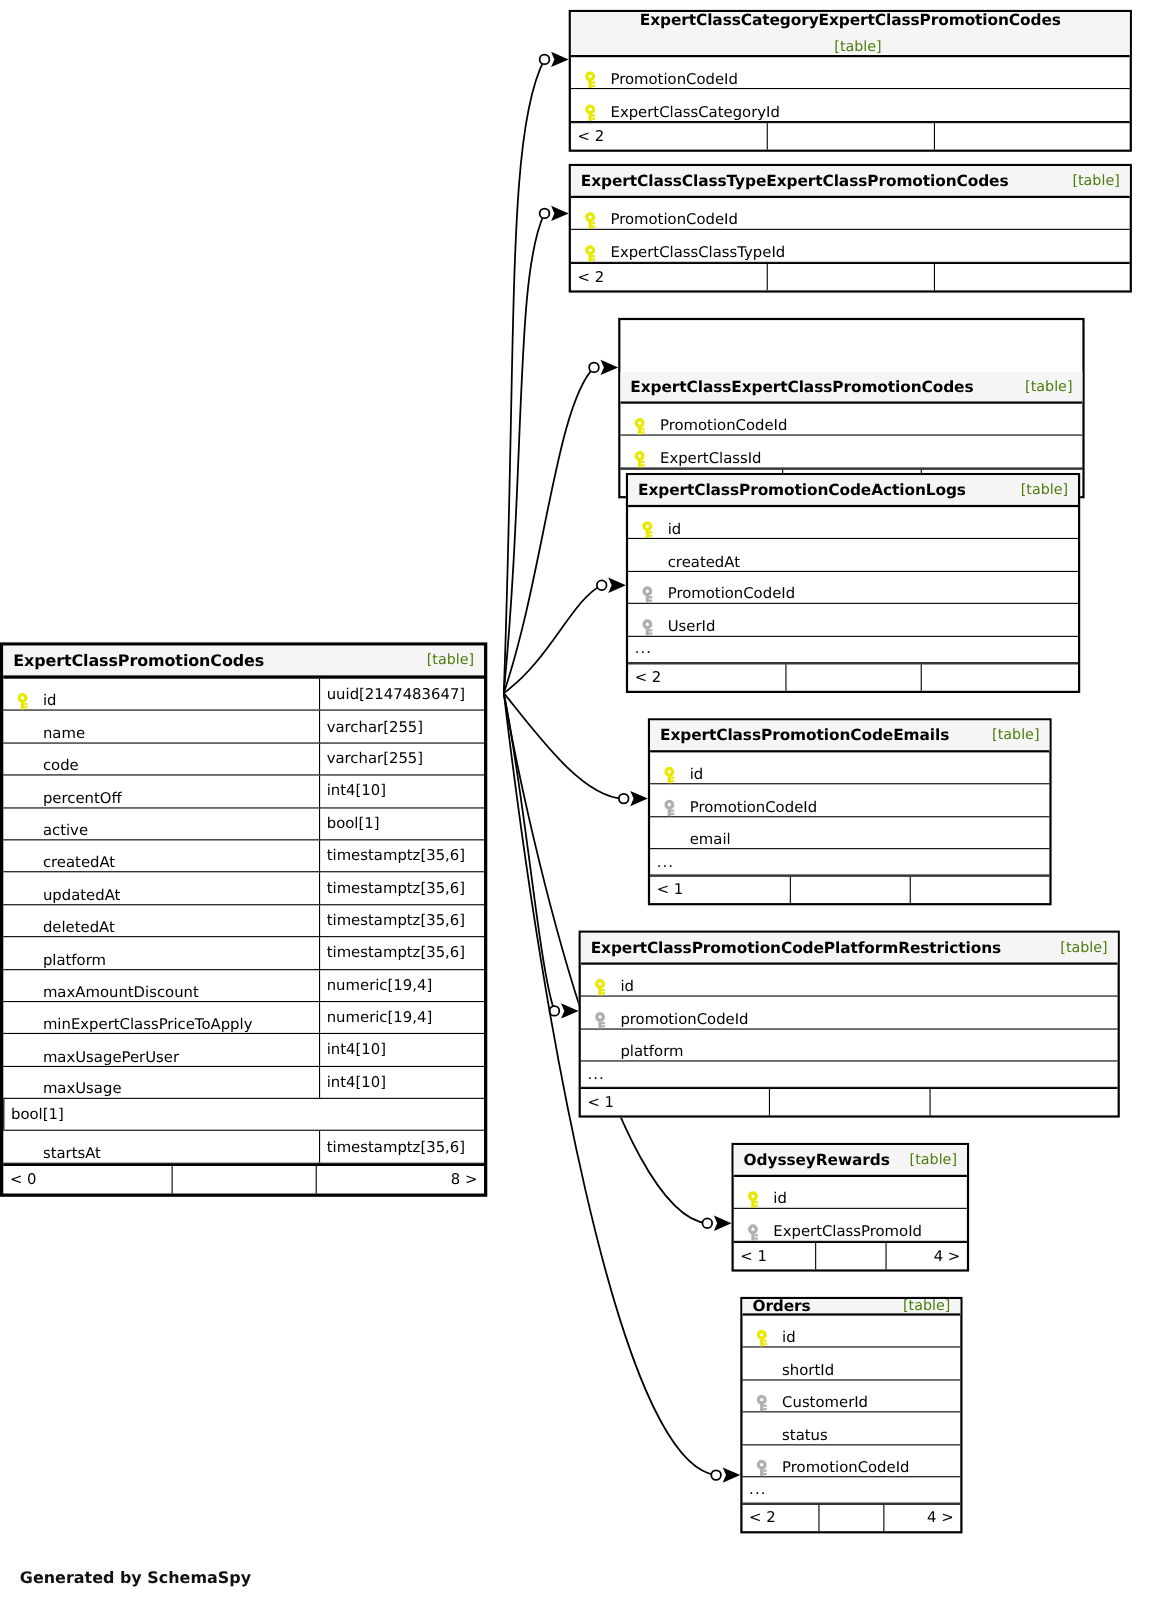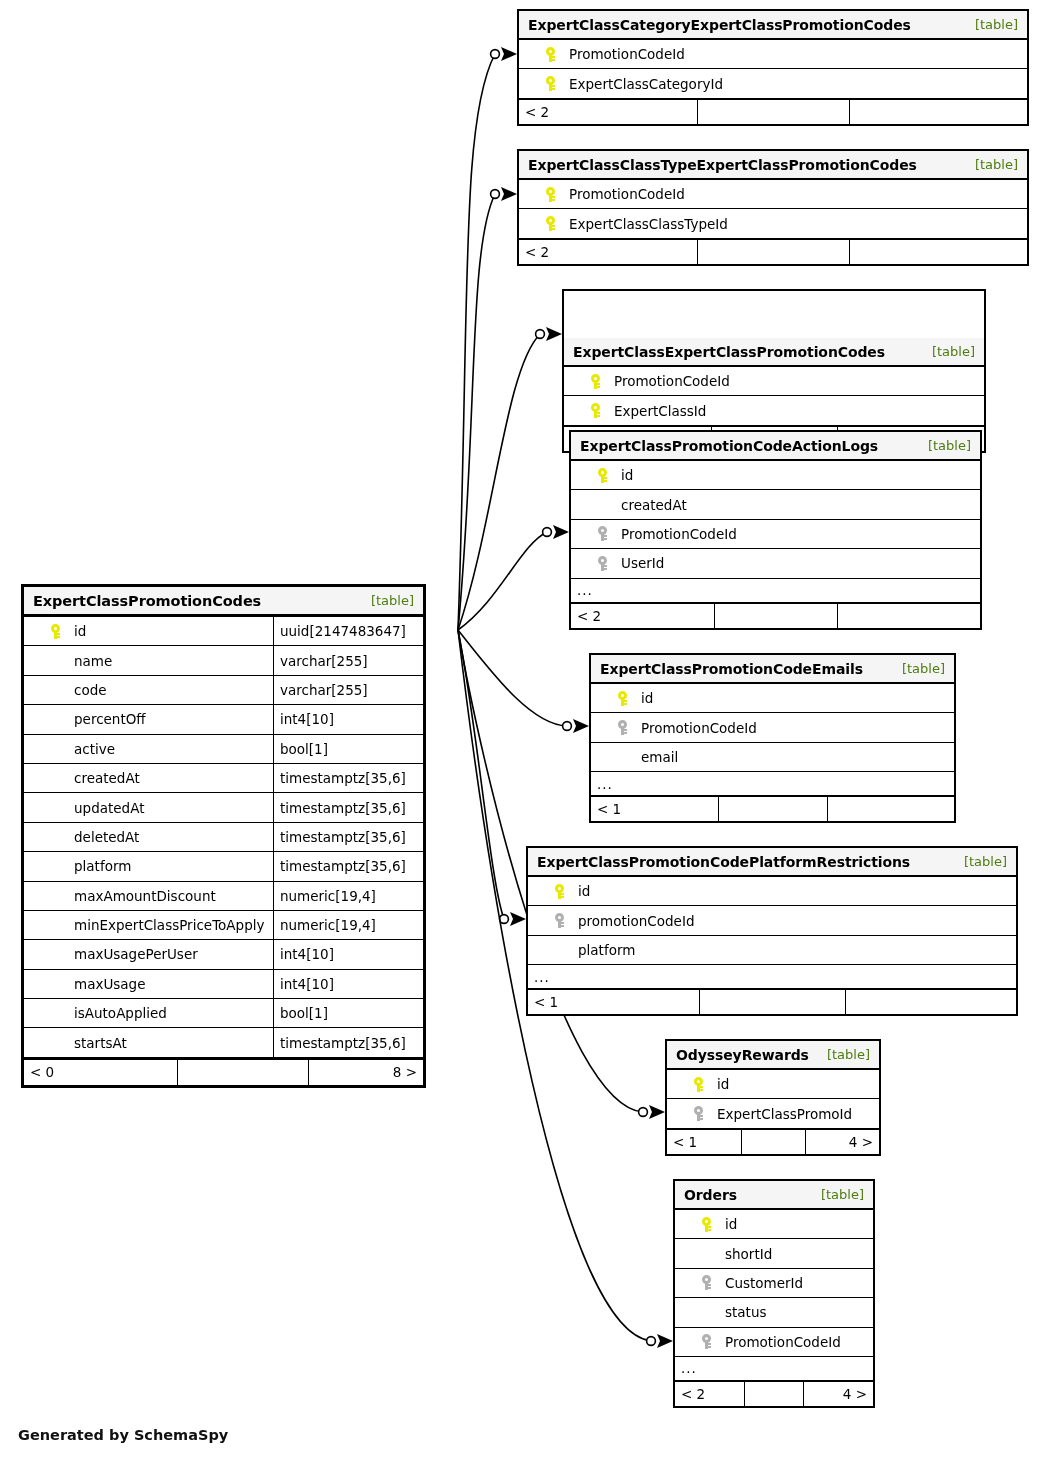--- a/index.html
+++ b/index.html
@@ -28,24 +28,24 @@
   .tag{font-size:13px;color:#4d7c0f;padding-left:14px;white-space:nowrap;}
 
   .row{
     display:flex;align-items:center;
     border-bottom:1px solid #000;
     box-sizing:border-box;
     height:29.4px;
   }
   .row:last-child{border-bottom:none;}
   .cell-name{
-    display:flex;align-items:center;
+    display:flex;align-items:flex-end;
     flex:1 1 auto;min-width:0;
     height:100%;
-    padding-left:20px;
+    padding-left:6px;
     box-sizing:border-box;
   }
   .cell-type{
     flex:0 0 auto;
     height:100%;
     display:flex;align-items:center;
     border-left:1px solid #000;
     padding-left:6px;
     font-size:13.5px;
     box-sizing:border-box;
@@ -101,21 +101,21 @@
     <path d="M 526 919 L 510 912 L 513 919 L 510 926 Z" fill="#000"></path>
     <path d="M 458 630 C 480 760 560 1105 643 1112" fill="none" stroke="#000" stroke-width="1.6"></path>
     <circle cx="643" cy="1112" r="4.4" fill="#fff" stroke="#000" stroke-width="1.6"></circle>
     <path d="M 665 1112 L 649 1105 L 652 1112 L 649 1119 Z" fill="#000"></path>
     <path d="M 458 630 C 490 900 560 1330 651 1341" fill="none" stroke="#000" stroke-width="1.6"></path>
     <circle cx="651" cy="1341" r="4.4" fill="#fff" stroke="#000" stroke-width="1.6"></circle>
     <path d="M 673 1341 L 657 1334 L 660 1341 L 657 1348 Z" fill="#000"></path>
   </svg>
 
 <div id="tables-layer">
-    <div class="table main" style="left: 21px; top: 584px; width: 405px;">
+    <div class="table main" style="left: 0; top: 584px; width: 443px;">
       <div class="thead" style="height: 30px;">
         <span class="tname">ExpertClassPromotionCodes</span>
         <span class="tag">[table]</span>
       </div>
       <div class="row">
         <div class="cell-name">
           <div class="keyslot">
             <span class="key pk">
               <i class="head"></i>
               <i class="stem"></i>
@@ -244,25 +244,20 @@
         <div class="cell-name">
           <div class="keyslot"></div>
           <div class="indent"></div>
           <span class="colname">maxUsage</span>
         </div>
         <div class="cell-type" style="width: 150px;">
           <span>int4[10]</span>
         </div>
       </div>
       <div class="row">
-        <div class="cell-name">
-          <div class="keyslot"></div>
-          <div class="indent"></div>
-          <span class="colname">isAutoApplied</span>
-        </div>
         <div class="cell-type" style="width: 150px;">
           <span>bool[1]</span>
         </div>
       </div>
       <div class="row">
         <div class="cell-name">
           <div class="keyslot"></div>
           <div class="indent"></div>
           <span class="colname">startsAt</span>
         </div>
@@ -270,21 +265,21 @@
           <span>timestamptz[35,6]</span>
         </div>
       </div>
       <div class="foot">
         <div class="fc l" style="width: 153px;">&lt; 0</div>
         <div class="fc b l" style="width: 131px;"></div>
         <div class="fc b r" style="flex: 1 1 auto;">8 &gt;</div>
       </div>
     </div>
     <div class="table sec" style="left: 517px; top: 9px; width: 512px;">
-      <div class="thead" style="height: 29px;">
+      <div class="thead" style="height: 41px; flex-direction: column;">
         <span class="tname">ExpertClassCategoryExpertClassPromotionCodes</span>
         <span class="tag">[table]</span>
       </div>
       <div class="row">
         <div class="cell-name">
           <div class="keyslot">
             <span class="key pk">
               <i class="head"></i>
               <i class="stem"></i>
               <i class="t1"></i>
@@ -581,21 +576,21 @@
           <span class="colname">ExpertClassPromoId</span>
         </div>
       </div>
       <div class="foot">
         <div class="fc l" style="width: 74px;">&lt; 1</div>
         <div class="fc b l" style="width: 64px;"></div>
         <div class="fc b r" style="flex: 1 1 auto;">4 &gt;</div>
       </div>
     </div>
     <div class="table sec" style="left: 673px; top: 1179px; width: 202px;">
-      <div class="thead" style="height: 29px;">
+      <div class="thead" style="height: 15px;">
         <span class="tname">Orders</span>
         <span class="tag">[table]</span>
       </div>
       <div class="row">
         <div class="cell-name">
           <div class="keyslot">
             <span class="key pk">
               <i class="head"></i>
               <i class="stem"></i>
               <i class="t1"></i>

